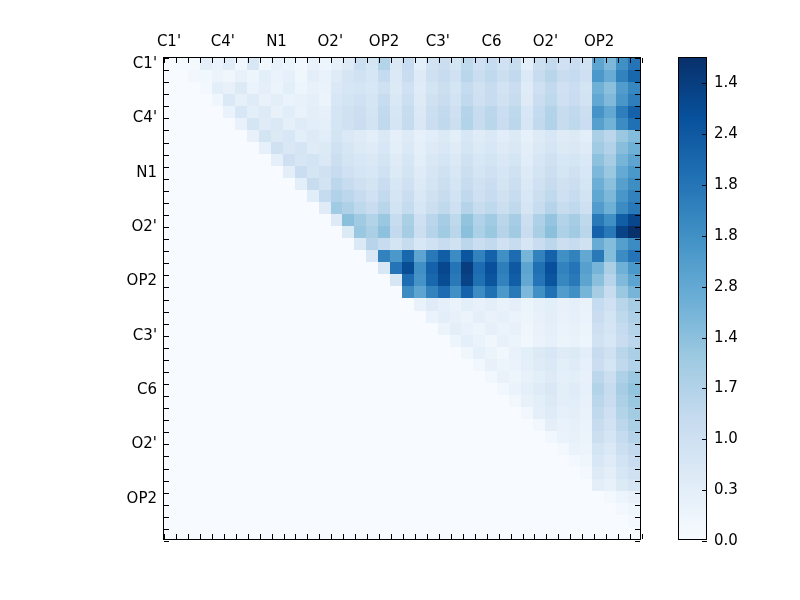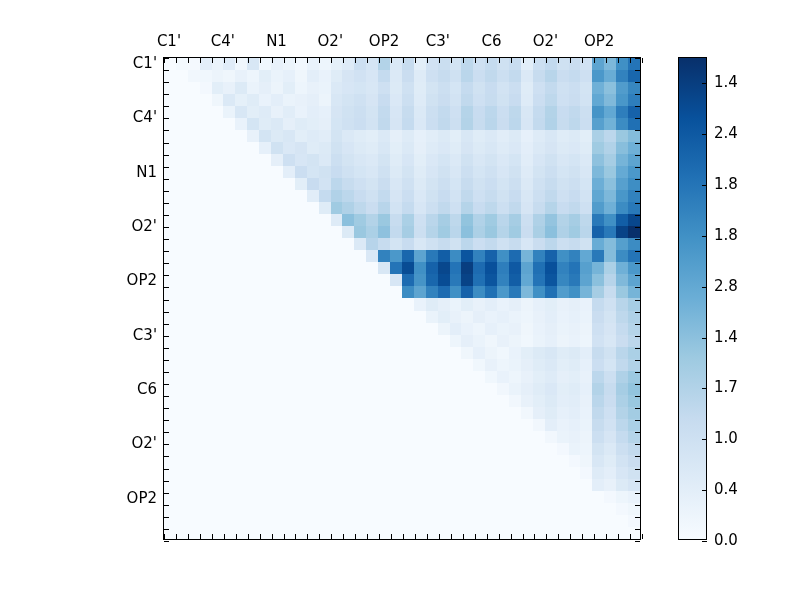--- a/index.html
+++ b/index.html
@@ -1878,21 +1878,21 @@
       <div class="cbtick" style="top: 330.474px; left: auto; right: -1px;"></div>
       <div class="cbtick" style="top: 279.632px; left: auto; right: -1px;"></div>
       <div class="cbtick" style="top: 228.789px; left: auto; right: -1px;"></div>
       <div class="cbtick" style="top: 177.947px; left: auto; right: -1px;"></div>
       <div class="cbtick" style="top: 127.105px; left: auto; right: -1px;"></div>
       <div class="cbtick" style="top: 76.2632px; left: auto; right: -1px;"></div>
       <div class="cbtick" style="top: 25.4211px; left: auto; right: -1px;"></div>
     </div>
   <div id="cbticks">
       <div class="cblabel" style="top: 540px; left: 714px;">0.0</div>
-      <div class="cblabel" style="top: 489.158px; left: 714px;">0.4</div>
+      <div class="cblabel" style="top: 489.158px; left: 714px;">0.3</div>
       <div class="cblabel" style="top: 438.316px; left: 714px;">1.0</div>
       <div class="cblabel" style="top: 387.474px; left: 714px;">1.7</div>
       <div class="cblabel" style="top: 336.632px; left: 714px;">1.4</div>
       <div class="cblabel" style="top: 285.789px; left: 714px;">2.8</div>
       <div class="cblabel" style="top: 234.947px; left: 714px;">1.8</div>
       <div class="cblabel" style="top: 184.105px; left: 714px;">1.8</div>
       <div class="cblabel" style="top: 133.263px; left: 714px;">2.4</div>
       <div class="cblabel" style="top: 82.4211px; left: 714px;">1.4</div>
     </div>
 

